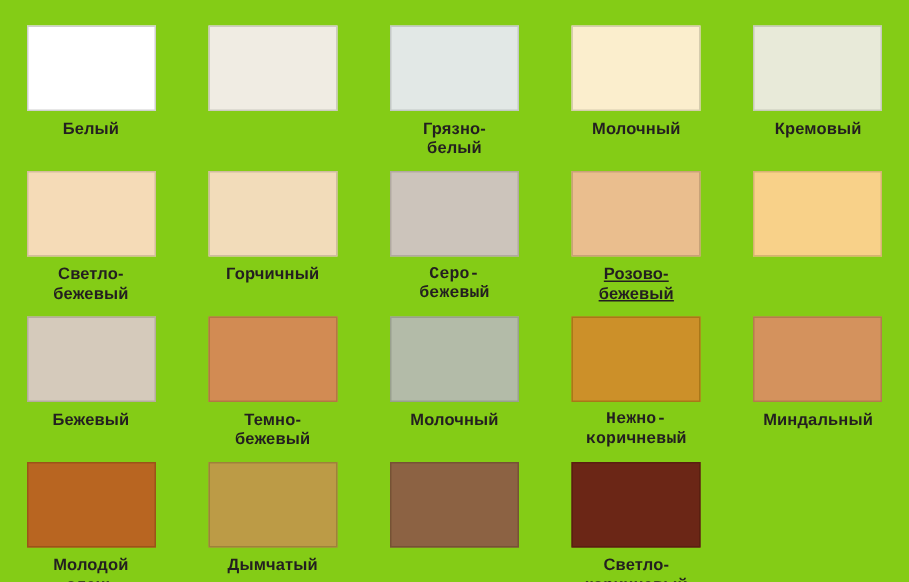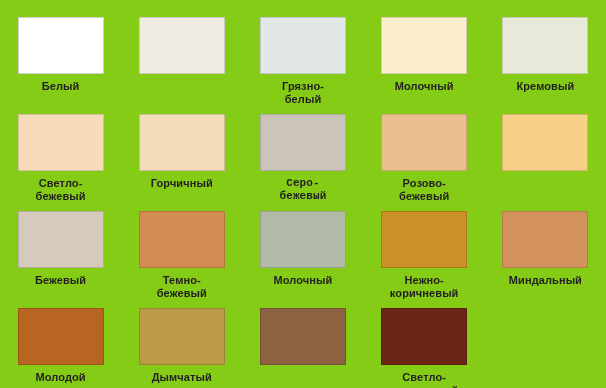--- a/index.html
+++ b/index.html
@@ -87,42 +87,42 @@
       <div class="swatch-chip" style="background: rgb(242, 220, 186); border-color: rgb(207, 188, 160);"></div>
       <div class="swatch-label" style="color: rgb(35, 31, 32);">Горчичный</div>
     </div>
     <div class="swatch-cell">
       <div class="swatch-chip" style="background: rgb(204, 196, 187); border-color: rgb(177, 169, 161);"></div>
       <div class="swatch-label" style="color: rgb(35, 31, 32); font-family: Liberation Mono, monospace;">Серо-
 бежевый</div>
     </div>
     <div class="swatch-cell">
       <div class="swatch-chip" style="background: rgb(234, 190, 142); border-color: rgb(200, 162, 120);"></div>
-      <div class="swatch-label" style="color: rgb(35, 31, 32);">Розово-
+      <div class="swatch-label" style="color: rgb(35, 31, 32); text-decoration: underline;">Розово-
 бежевый</div>
     </div>
     <div class="swatch-cell">
       <div class="swatch-chip" style="background: rgb(248, 209, 137); border-color: rgb(214, 179, 115);"></div>
     </div>
     <div class="swatch-cell">
       <div class="swatch-chip" style="background: rgb(213, 202, 187); border-color: rgb(182, 172, 158);"></div>
       <div class="swatch-label" style="color: rgb(35, 31, 32);">Бежевый</div>
     </div>
     <div class="swatch-cell">
       <div class="swatch-chip" style="background: rgb(210, 139, 83); border-color: rgb(179, 119, 68);"></div>
       <div class="swatch-label" style="color: rgb(35, 31, 32);">Темно-
 бежевый</div>
     </div>
     <div class="swatch-cell">
       <div class="swatch-chip" style="background: rgb(179, 187, 168); border-color: rgb(153, 160, 142);"></div>
       <div class="swatch-label" style="color: rgb(35, 31, 32);">Молочный</div>
     </div>
     <div class="swatch-cell">
       <div class="swatch-chip" style="background: rgb(204, 144, 41); border-color: rgb(169, 119, 24);"></div>
-      <div class="swatch-label" style="color: rgb(35, 31, 32);">Нежно-
+      <div class="swatch-label" style="color: rgb(35, 31, 32); font-family: Liberation Mono, monospace;">Нежно-
 коричневый</div>
     </div>
     <div class="swatch-cell">
       <div class="swatch-chip" style="background: rgb(212, 146, 93); border-color: rgb(180, 124, 78);"></div>
       <div class="swatch-label" style="color: rgb(35, 31, 32);">Миндальный</div>
     </div>
     <div class="swatch-cell">
       <div class="swatch-chip" style="background: rgb(184, 101, 33); border-color: rgb(155, 84, 24);"></div>
       <div class="swatch-label" style="color: rgb(35, 31, 32);">Молодой
 олень</div>

